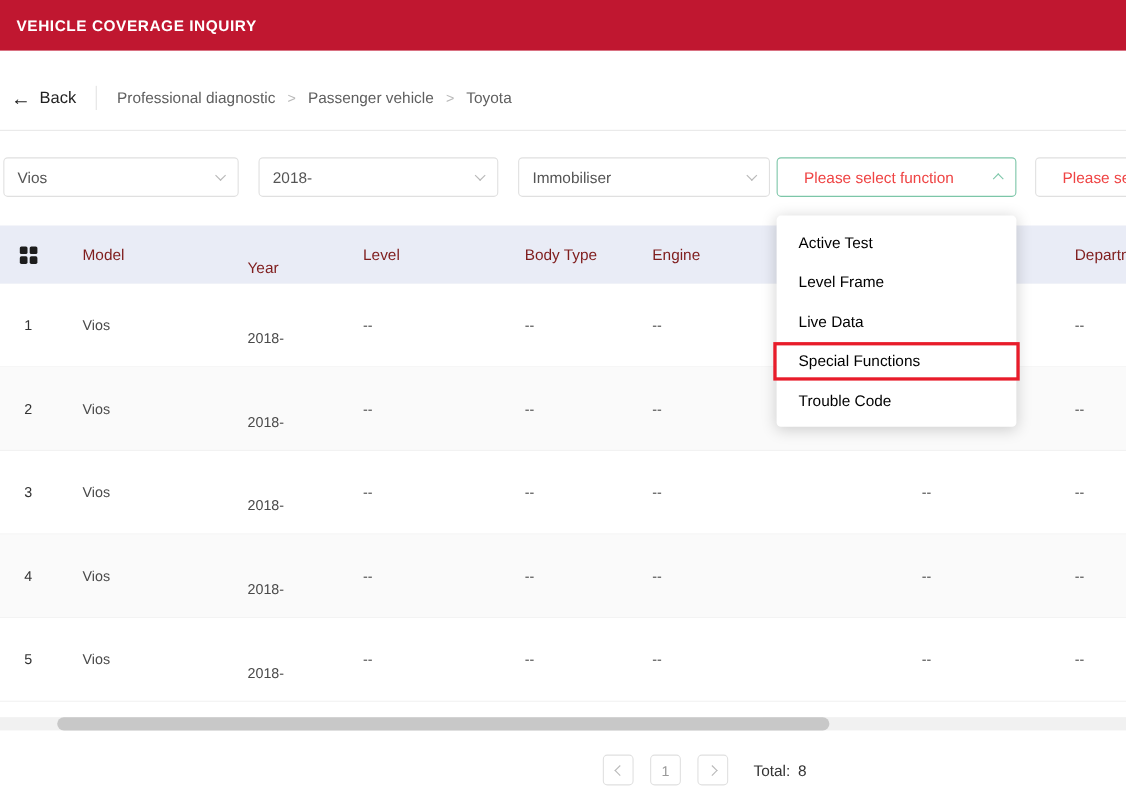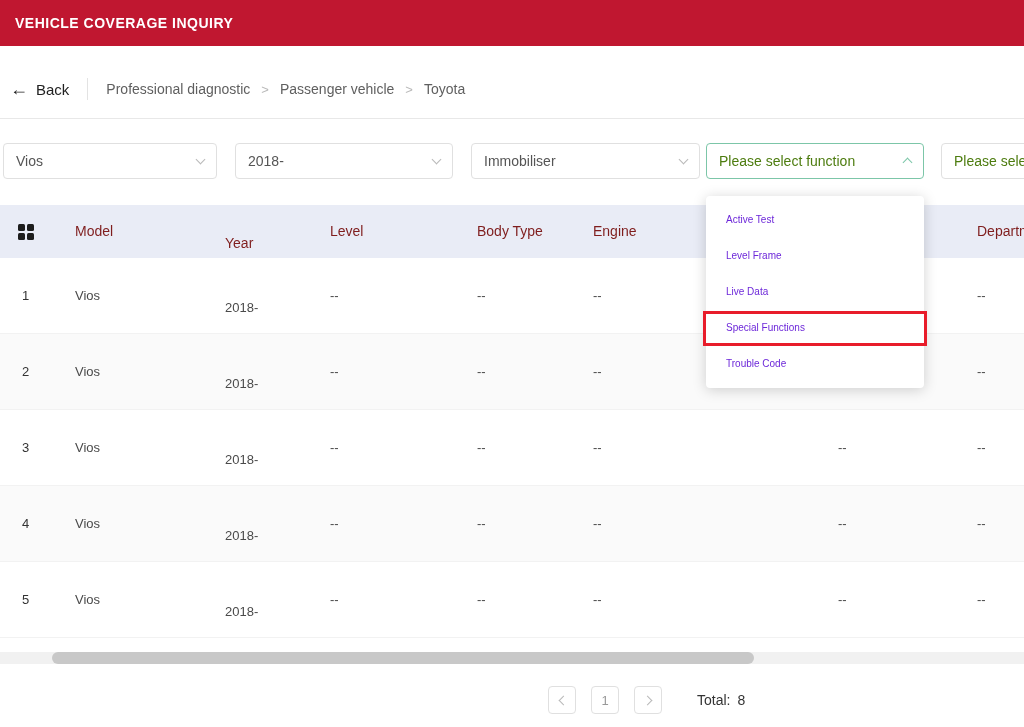--- a/index.html
+++ b/index.html
@@ -23,21 +23,21 @@
   .crumbs { display:flex; align-items:center; gap:11px; font-size:14px; color:#5f5f5f; }
   .crumb { cursor:pointer; }
   .crumb-sep { color:#b9b9b9; font-size:13px; }
 
   .divider { position:absolute; top:118px; left:0; right:0; height:1px; background:#e8e8e8; }
 
   
   .filter { position:absolute; top:143px; height:36px; border:1px solid #e0e0e0;
     border-radius:4px; background:#fff; display:flex; align-items:center;
     justify-content:space-between; padding:0 12px; font-size:14px; color:#555; cursor:pointer; }
-  .filter .ph { color:#4d7c0f; }
+  .filter .ph { color:#ef4444;margin-left:12px; }
   .filter.active { border-color:var(--active-border,#7cc6a8); }
   #f-model { left:3px;   width:214px; }
   #f-year  { left:235px; width:218px; }
   #f-system{ left:471px; width:229px; }
   #f-func  { left:706px; width:218px; }
   #f-extra { left:941px; width:218px; }
 
   
   .chev { width:7px; height:7px; border-right:1.6px solid #b9b9b9; border-bottom:1.6px solid #b9b9b9; flex:none; }
   .chev.down { transform:rotate(45deg); margin-top:-3px; }
@@ -64,34 +64,34 @@
 
   .trow { position:absolute; left:0; right:0; height:76px; background:#fff;
     border-bottom:1px solid #f2f2f2; }
   .trow.alt { background:#fafafa; }
   .cell { position:absolute; top:0; line-height:75px; font-size:13px; color:#4a4a4a; white-space:nowrap; }
   .cell.c-idx { color:#333; }
 
   
   .dd-panel { position:absolute; left:706px; top:196px; width:218px; background:#fff;
     border-radius:4px; box-shadow:0 2px 14px rgba(0,0,0,.18); padding:6px 0; z-index:30; }
-  .dd-item { height:36px; line-height:36px; padding-left:20px; font-size:10px; color:#6d28d9; cursor:pointer; }
+  .dd-item { height:36px; line-height:36px; padding-left:20px; font-size:14px; color:#000000; cursor:pointer; }
   .annot { position:absolute; left:703px; top:311px; width:224px; height:35px;
     border:3px solid var(--annotation-red,#e81c2a); z-index:40; pointer-events:none; }
 
   
   .scroll-track { position:absolute; left:0; right:0; top:652px; height:12px; background:#f1f1f1; }
   .scroll-thumb { position:absolute; left:52px; top:652px; width:702px; height:12px;
     background:#c8c8c8; border-radius:6px; z-index:5; cursor:grab; }
 
   
   .pager { position:absolute; left:548px; top:686px; display:flex; align-items:center; gap:15px; }
   .pg-btn { width:28px; height:28px; border:1px solid #e0e0e0; border-radius:4px; background:#fff;
     display:flex; align-items:center; justify-content:center; cursor:pointer; font-size:13px; color:#999; }
-  .total { display:flex; gap:7px; margin-left:20px; font-size:14px; color:#333; }
+  .total { display:flex; gap:7px; margin-left:8px; font-size:14px; color:#333; }
 </style>
 </head>
 <body>
 
 <div class="app-header">
   <span class="app-title">VEHICLE COVERAGE INQUIRY</span>
 </div>
 
 <div class="nav-row">
   <div class="back">

